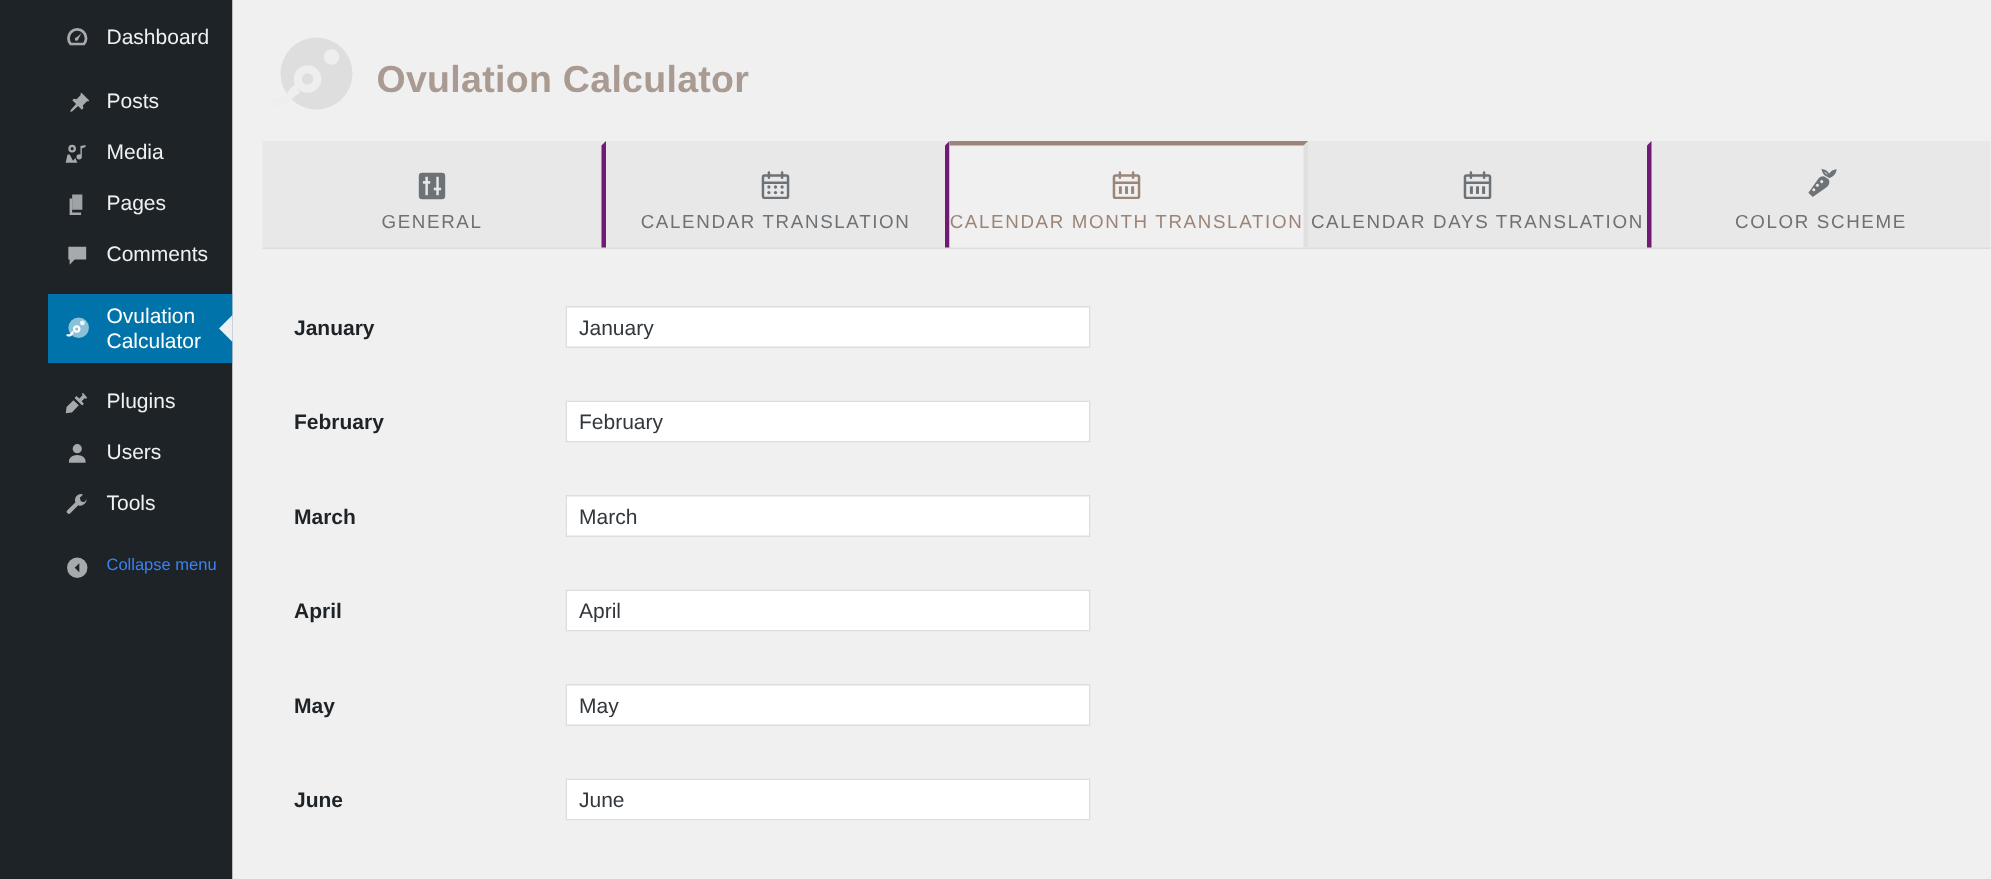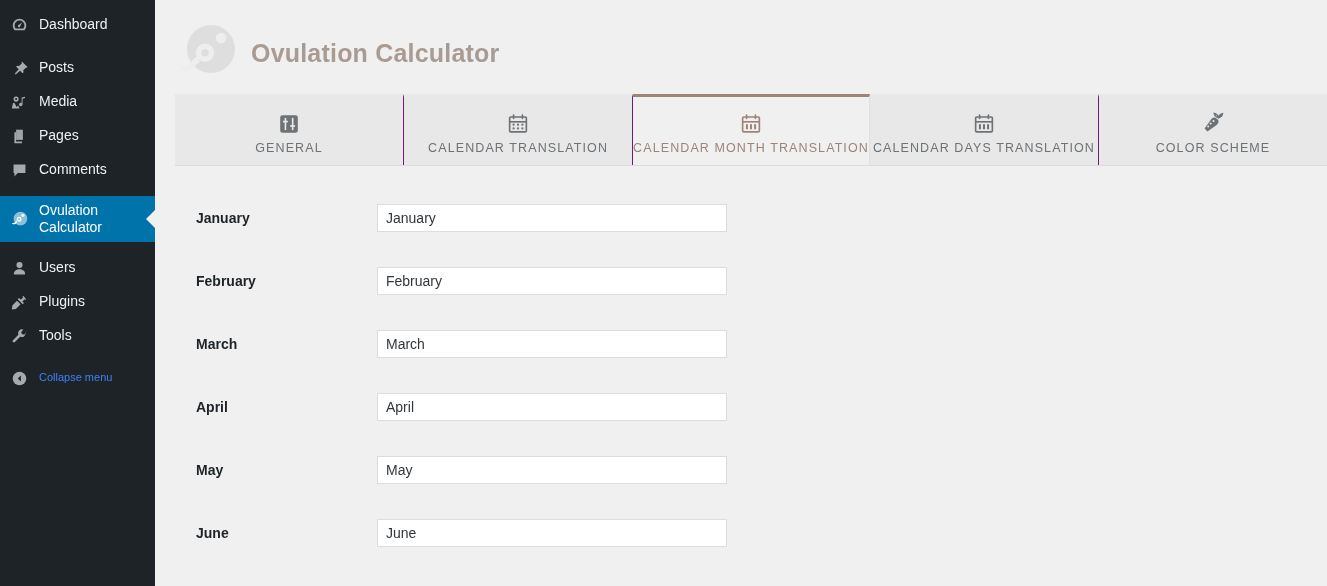--- a/index.html
+++ b/index.html
@@ -10,20 +10,21 @@
     background: #f0f0f1;
   }
   .app { display: flex; width: 1327px; height: 586px; }
 
   
   .sidebar {
     width: 155px; min-width: 155px; height: 586px;
     background: #1d2327;
     position: relative;
     padding-top: 0;
+    padding-left: 32px;
   }
   .menu-item {
     display: flex; align-items: center;
     height: 34px;
     padding-left: 8px;
     color: #f0f0f1;
     font-size: 14px;
     position: relative;
     cursor: pointer;
   }
@@ -84,21 +85,21 @@
     margin-left: 20px;
     margin-right: 0;
     background: #e8e8e8;
     border-bottom: 1px solid #dcdcdc;
     height: 72px;
   }
   .tab {
     flex: 1;
     display: flex; flex-direction: column;
     align-items: center; justify-content: center;
-    border-right: 1px solid #701a75;
+    border-right: 3px solid #701a75;
     border-top: 3px solid transparent;
     cursor: pointer;
     padding-top: 2px;
   }
   .tab:last-child { border-right: none; }
   .tab .tab-icon {
     height: 26px;
     display: flex; align-items: flex-end; justify-content: center;
     color: #6d7276;
     margin-bottom: 6px;
@@ -216,34 +217,34 @@
       </span>
       <span class="lbl">Ovulation Calculator</span>
     </div>
 
     <div class="menu-gap"></div>
 
 
     <div class="menu-item">
       <span class="ic">
         <svg width="17" height="17" viewBox="0 0 20 20" fill="currentColor">
+            <path d="M14.5 2.2l-1 1 .8.8-2.6 2.6L9.3 4.8 7.9 6.2l5.9 5.9 1.4-1.4-1.8-1.8 2.6-2.6.8.8 1-1-3.3-3.9zM7 8L1.6 13.4l-.6 4.8 4.8-.6L11.2 12 7 8z"></path>
+          </svg>
+      </span>
+      <span class="lbl">Plugins</span>
+    </div>
+
+    <div class="menu-item">
+      <span class="ic">
+        <svg width="17" height="17" viewBox="0 0 20 20" fill="currentColor">
             <circle cx="10" cy="6" r="3.6"></circle>
             <path d="M10 11c-3.6 0-6.5 2.2-6.5 4.6V17h13v-1.4C16.5 13.2 13.6 11 10 11z"></path>
           </svg>
       </span>
       <span class="lbl">Users</span>
-    </div>
-
-    <div class="menu-item">
-      <span class="ic">
-        <svg width="17" height="17" viewBox="0 0 20 20" fill="currentColor">
-            <path d="M14.5 2.2l-1 1 .8.8-2.6 2.6L9.3 4.8 7.9 6.2l5.9 5.9 1.4-1.4-1.8-1.8 2.6-2.6.8.8 1-1-3.3-3.9zM7 8L1.6 13.4l-.6 4.8 4.8-.6L11.2 12 7 8z"></path>
-          </svg>
-      </span>
-      <span class="lbl">Plugins</span>
     </div>
 
     <div class="menu-item">
       <span class="ic">
         <svg width="17" height="17" viewBox="0 0 20 20" fill="currentColor">
             <path d="M16.8 4.3a4.6 4.6 0 01-6 6L4.6 16.6a1.6 1.6 0 01-2.3-2.3L8.6 8a4.6 4.6 0 016-6l-2.6 2.6.8 2.6 2.6.8 2-2.4z"></path>
           </svg>
       </span>
       <span class="lbl">Tools</span>
     </div>

